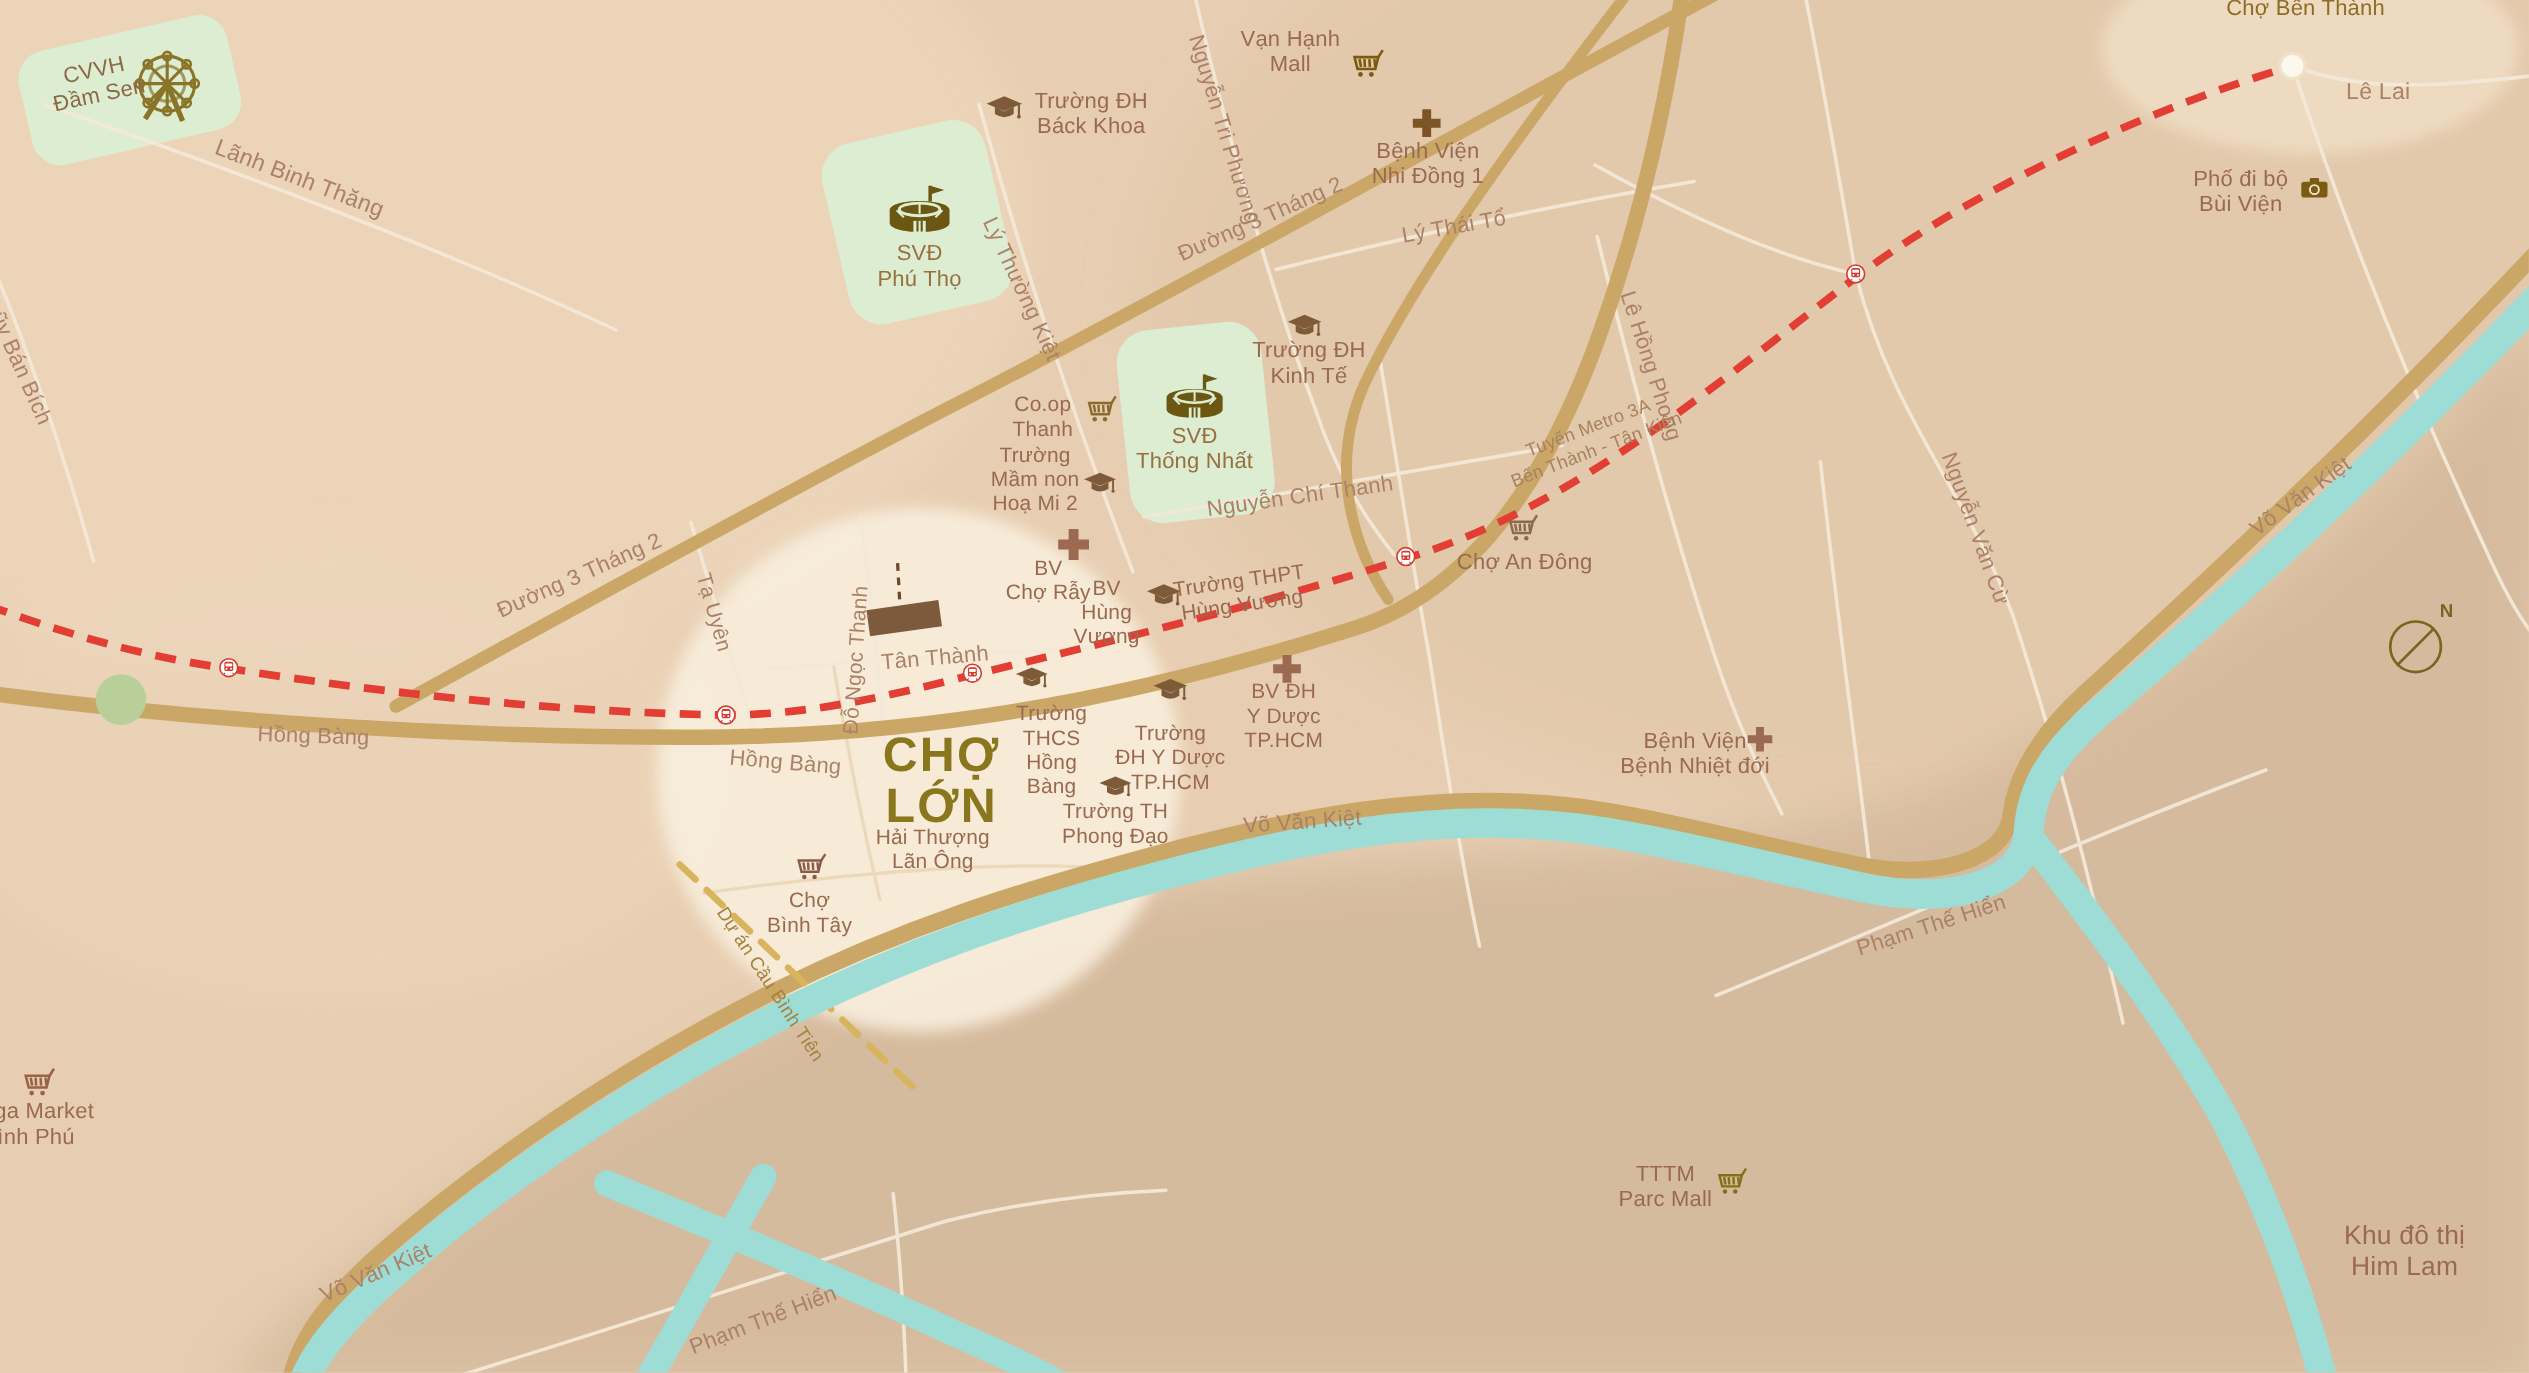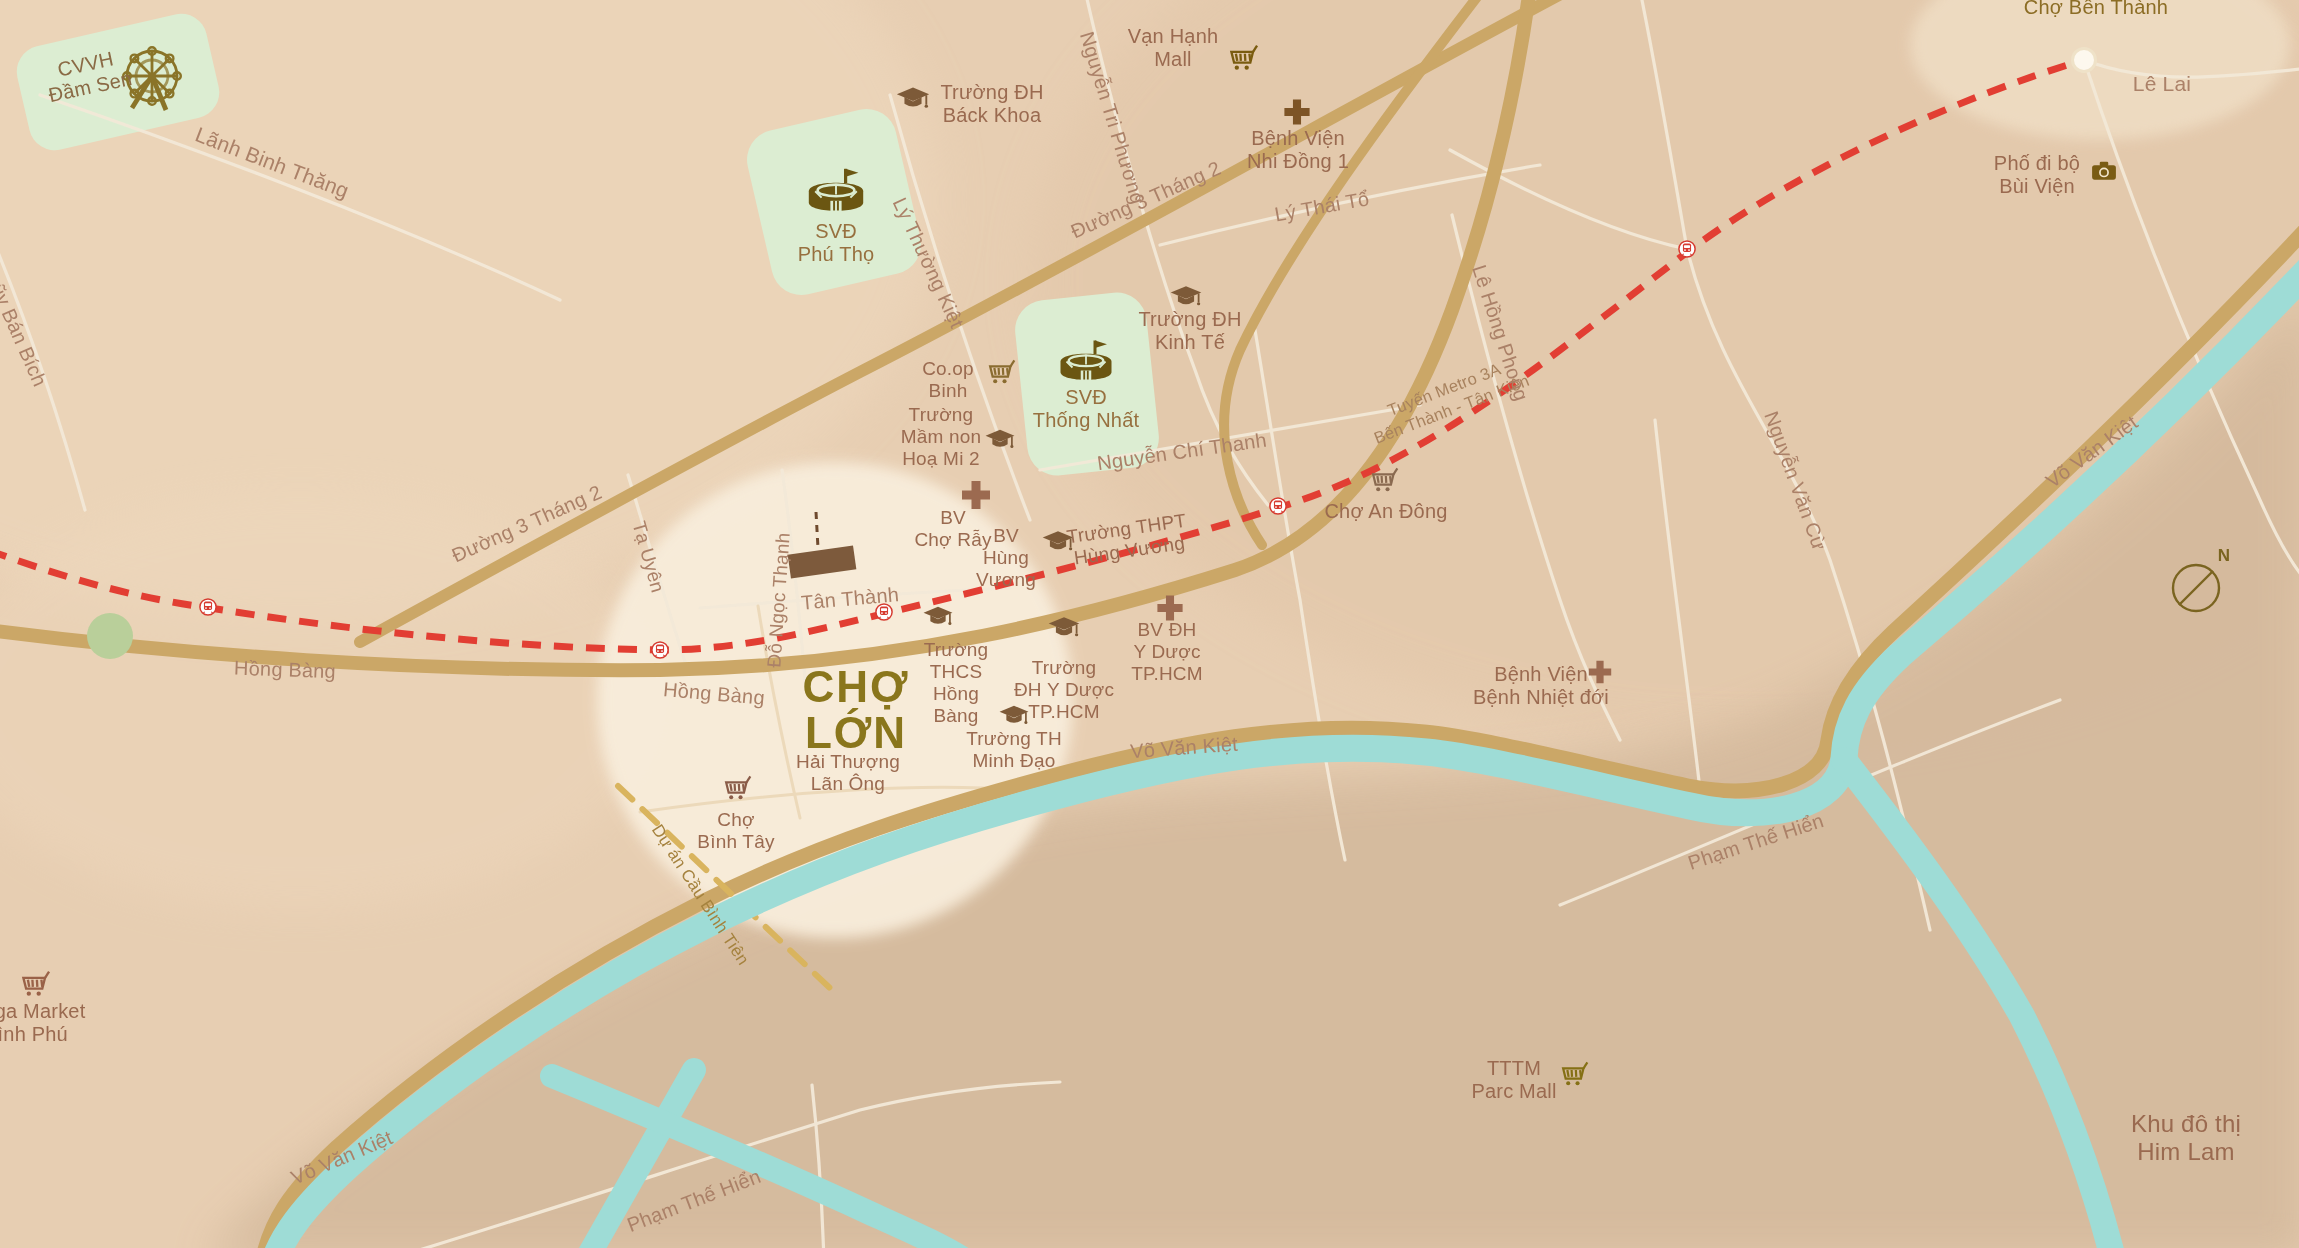--- a/index.html
+++ b/index.html
@@ -380,21 +380,21 @@
 Nhi Đồng 1</div>
       <div class="lbl poi" style="left: 2037px; top: 175px; font-size: 20px; transform: translate(-50%, -50%) rotate(0deg);">Phố đi bộ
 Bùi Viện</div>
       <div class="lbl poi" style="left: 836px; top: 243px; font-size: 20px; color: rgb(151, 112, 63); transform: translate(-50%, -50%) rotate(0deg);">SVĐ
 Phú Thọ</div>
       <div class="lbl poi" style="left: 1086px; top: 409px; font-size: 20px; color: rgb(151, 112, 63); transform: translate(-50%, -50%) rotate(0deg);">SVĐ
 Thống Nhất</div>
       <div class="lbl poi" style="left: 1190px; top: 331px; font-size: 20px; transform: translate(-50%, -50%) rotate(0deg);">Trường ĐH
 Kinh Tế</div>
       <div class="lbl poi" style="left: 948px; top: 380px; font-size: 19px; transform: translate(-50%, -50%) rotate(0deg);">Co.op
-Binh</div>
+Thanh</div>
       <div class="lbl poi" style="left: 941px; top: 437px; font-size: 19px; transform: translate(-50%, -50%) rotate(0deg);">Trường
 Mầm non
 Hoạ Mi 2</div>
       <div class="lbl poi" style="left: 953px; top: 529px; font-size: 19px; transform: translate(-50%, -50%) rotate(0deg);">BV
 Chợ Rẫy</div>
       <div class="lbl poi" style="left: 1006px; top: 558px; font-size: 19px; transform: translate(-50%, -50%) rotate(0deg);">BV
 Hùng
 Vương</div>
       <div class="lbl poi" style="left: 1128px; top: 540px; font-size: 19px; transform: translate(-50%, -50%) rotate(-8deg);">Trường THPT
 Hùng Vương</div>
@@ -402,21 +402,21 @@
 THCS
 Hồng
 Bàng</div>
       <div class="lbl poi" style="left: 1064px; top: 690px; font-size: 19px; transform: translate(-50%, -50%) rotate(0deg);">Trường
 ĐH Y Dược
 TP.HCM</div>
       <div class="lbl poi" style="left: 1167px; top: 652px; font-size: 19px; transform: translate(-50%, -50%) rotate(0deg); text-align: center;">BV ĐH
 Y Dược
 TP.HCM</div>
       <div class="lbl poi" style="left: 1014px; top: 750px; font-size: 19px; transform: translate(-50%, -50%) rotate(0deg);">Trường TH
-Minh Đạo</div>
+Phong Đạo</div>
       <div class="lbl poi" style="left: 848px; top: 773px; font-size: 19px; transform: translate(-50%, -50%) rotate(0deg);">Hải Thượng
 Lãn Ông</div>
       <div class="lbl poi" style="left: 736px; top: 831px; font-size: 19px; transform: translate(-50%, -50%) rotate(0deg);">Chợ
 Bình Tây</div>
       <div class="lbl poi" style="left: 1386px; top: 512px; font-size: 20px; transform: translate(-50%, -50%) rotate(0deg);">Chợ An Đông</div>
       <div class="lbl poi" style="left: 1541px; top: 686px; font-size: 20px; transform: translate(-50%, -50%) rotate(0deg);">Bệnh Viện
 Bệnh Nhiệt đới</div>
       <div class="lbl poi" style="left: 26px; top: 1023px; font-size: 20px; transform: translate(-50%, -50%) rotate(0deg);">Mega Market
 Bình Phú</div>
       <div class="lbl poi" style="left: 1514px; top: 1080px; font-size: 20px; transform: translate(-50%, -50%) rotate(0deg);">TTTM

